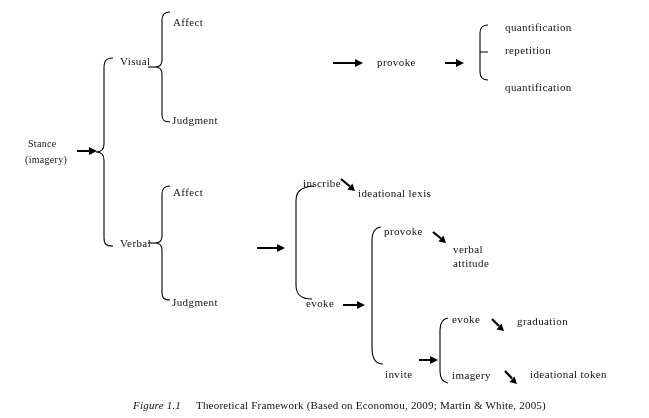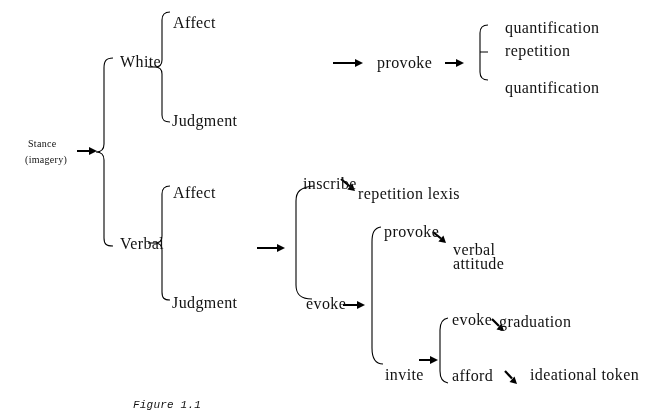--- a/index.html
+++ b/index.html
@@ -6,29 +6,29 @@
   .page{
     position:relative;
     width:649px;height:418px;
     background:#ffffff;
     font-family:"Liberation Serif","DejaVu Serif",serif;
     color:#111;
     overflow:hidden;
   }
   .lbl{
     position:absolute;
-    font-size:16px;
+    font-size:11px;
     line-height:13px;
     letter-spacing:0.4px;
     white-space:nowrap;
     color:#111;
   }
   .root-lbl{font-size:10px;letter-spacing:0.3px;}
   .cap{font-size:11px;letter-spacing:0.2px;}
-  .cap-fig{font-style:italic;font-family:Liberation Mono, monospace;}
+  .cap-fig{font-style:italic;}
   svg.layer{position:absolute;left:0;top:0;}
   svg.layer path, svg.layer line{stroke:#000;fill:none;stroke-width:1.1;}
   svg.layer .arrow-line{stroke-width:2;}
   svg.layer .diag-line{stroke-width:2.2;}
   svg.layer polygon{fill:#000;stroke:none;}
 </style>
 </head>
 <body>
 
 <div class="page">
@@ -90,42 +90,43 @@
     </g>
     <g>
       <line class="diag-line" x1="505" y1="371" x2="512" y2="378.5"></line>
       <polygon points="517,384 509.5,382 514.5,376.5"></polygon>
     </g>
   </svg>
 
   <span class="lbl root-lbl" style="left:28px;top:137px">Stance</span>
   <span class="lbl root-lbl" style="left:25px;top:153px">(imagery)</span>
 
-  <span class="lbl" style="left:120px;top:55px">White</span>
+  <span class="lbl" style="left:120px;top:55px">Visual</span>
   <span class="lbl" style="left:173px;top:16px">Affect</span>
   <span class="lbl" style="left:172px;top:114px">Judgment</span>
 
   <span class="lbl" style="left:377px;top:56px">provoke</span>
   <span class="lbl" style="left:505px;top:21px">quantification</span>
   <span class="lbl" style="left:505px;top:44px">repetition</span>
   <span class="lbl" style="left:505px;top:81px">quantification</span>
 
   <span class="lbl" style="left:120px;top:237px">Verbal</span>
   <span class="lbl" style="left:173px;top:186px">Affect</span>
   <span class="lbl" style="left:172px;top:296px">Judgment</span>
 
   <span class="lbl" style="left:303px;top:177px">inscribe</span>
-  <span class="lbl" style="left:358px;top:187px">repetition lexis</span>
+  <span class="lbl" style="left:358px;top:187px">ideational lexis</span>
   <span class="lbl" style="left:306px;top:297px">evoke</span>
 
   <span class="lbl" style="left:384px;top:225px">provoke</span>
   <span class="lbl" style="left:453px;top:243px">verbal</span>
   <span class="lbl" style="left:453px;top:257px">attitude</span>
 
   <span class="lbl" style="left:385px;top:368px">invite</span>
   <span class="lbl" style="left:452px;top:313px">evoke</span>
-  <span class="lbl" style="left:499px;top:315px">graduation</span>
-  <span class="lbl" style="left:452px;top:369px">afford</span>
+  <span class="lbl" style="left:517px;top:315px">graduation</span>
+  <span class="lbl" style="left:452px;top:369px">imagery</span>
   <span class="lbl" style="left:530px;top:368px">ideational token</span>
 
   <span class="lbl cap cap-fig" style="left:133px;top:399px">Figure 1.1</span>
+  <span class="lbl cap" style="left:196px;top:399px">Theoretical Framework (Based on Economou, 2009; Martin &amp; White, 2005)</span>
 
 </div>
 
 </body></html>

